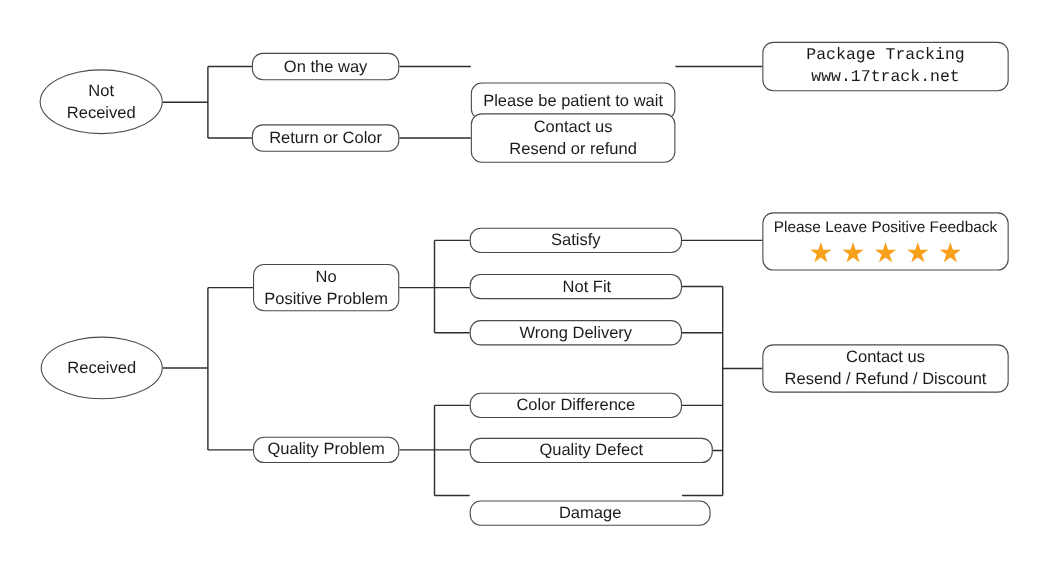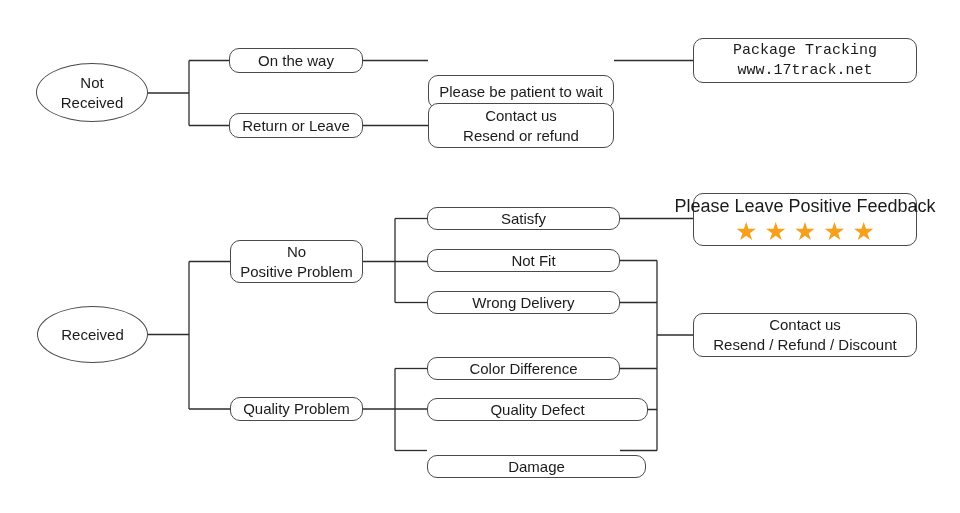--- a/index.html
+++ b/index.html
@@ -33,21 +33,21 @@
   }
   .ellipse {
     border-radius: 50%;
   }
   .feedback {
     flex-direction: column;
     justify-content: center;
     padding-top: 2px;
   }
   .feedback .fb-title {
-    font-size: 18px;
+    font-size: 14px;
     line-height: 1.1;
     white-space: nowrap;
   }
   .feedback .fb-stars {
     font-size: 25px;
     line-height: 1;
     letter-spacing: 7px;
     margin-top: 2px;
     margin-left: 7px; 
     font-family: "DejaVu Sans", sans-serif;
@@ -99,21 +99,21 @@
   <div class="node ellipse" style="left:36px; top:63px; width:112px; height:59px;">Not
 Received</div>
 
   <div class="node" style="left:229px; top:48px; width:134px; height:25px;">On the way</div>
 
   <div class="node" style="left:428px; top:48px; width:186px; height:34px;margin-top:27px;">Please be patient to wait</div>
 
   <div class="node" style="left:693px; top:38px; width:224px; height:45px;font-family:Liberation Mono, monospace;">Package Tracking
 www.17track.net</div>
 
-  <div class="node" style="left:229px; top:113px; width:134px; height:25px;">Return or Leave</div>
+  <div class="node" style="left:229px; top:113px; width:134px; height:25px;">Return or Color</div>
 
   <div class="node" style="left:428px; top:103px; width:186px; height:45px;">Contact us
 Resend or refund</div>
 
   <div class="node ellipse" style="left:37px; top:306px; width:111px; height:57px;">Received</div>
 
   <div class="node" style="left:230px; top:240px; width:133px; height:43px;">No
 Positive Problem</div>
 
   <div class="node" style="left:230px; top:397px; width:133px; height:24px;">Quality Problem</div>

